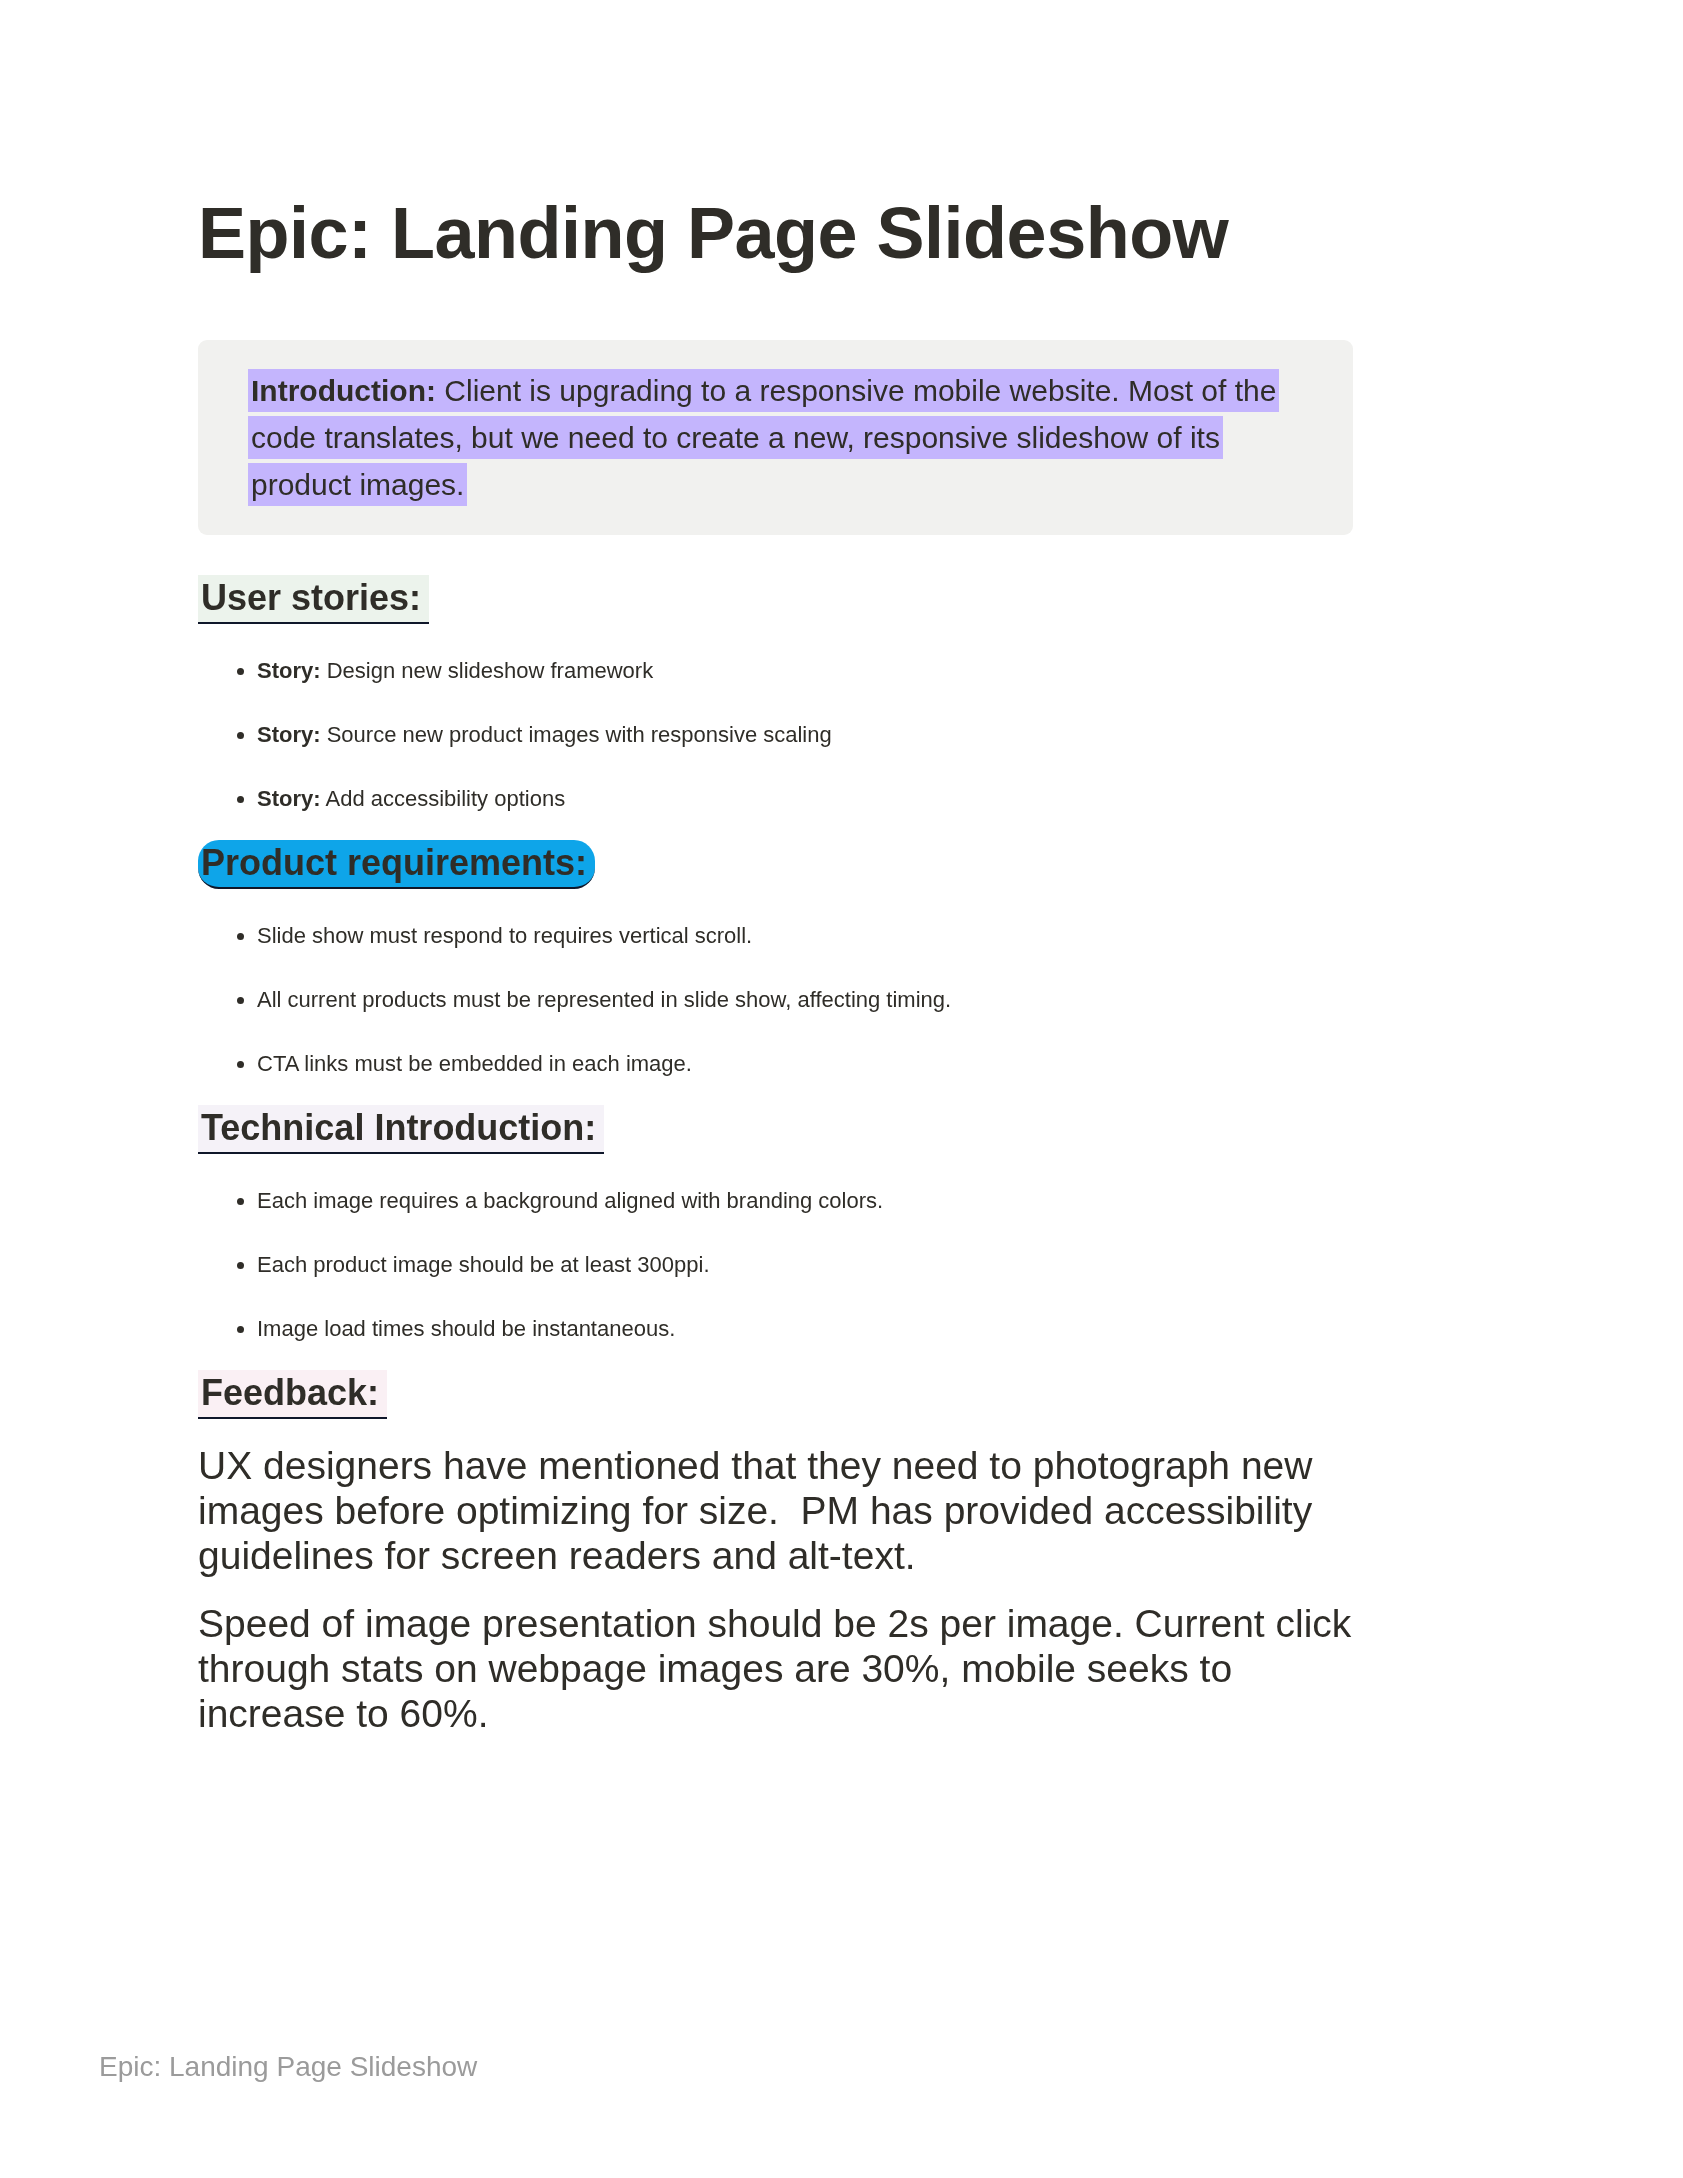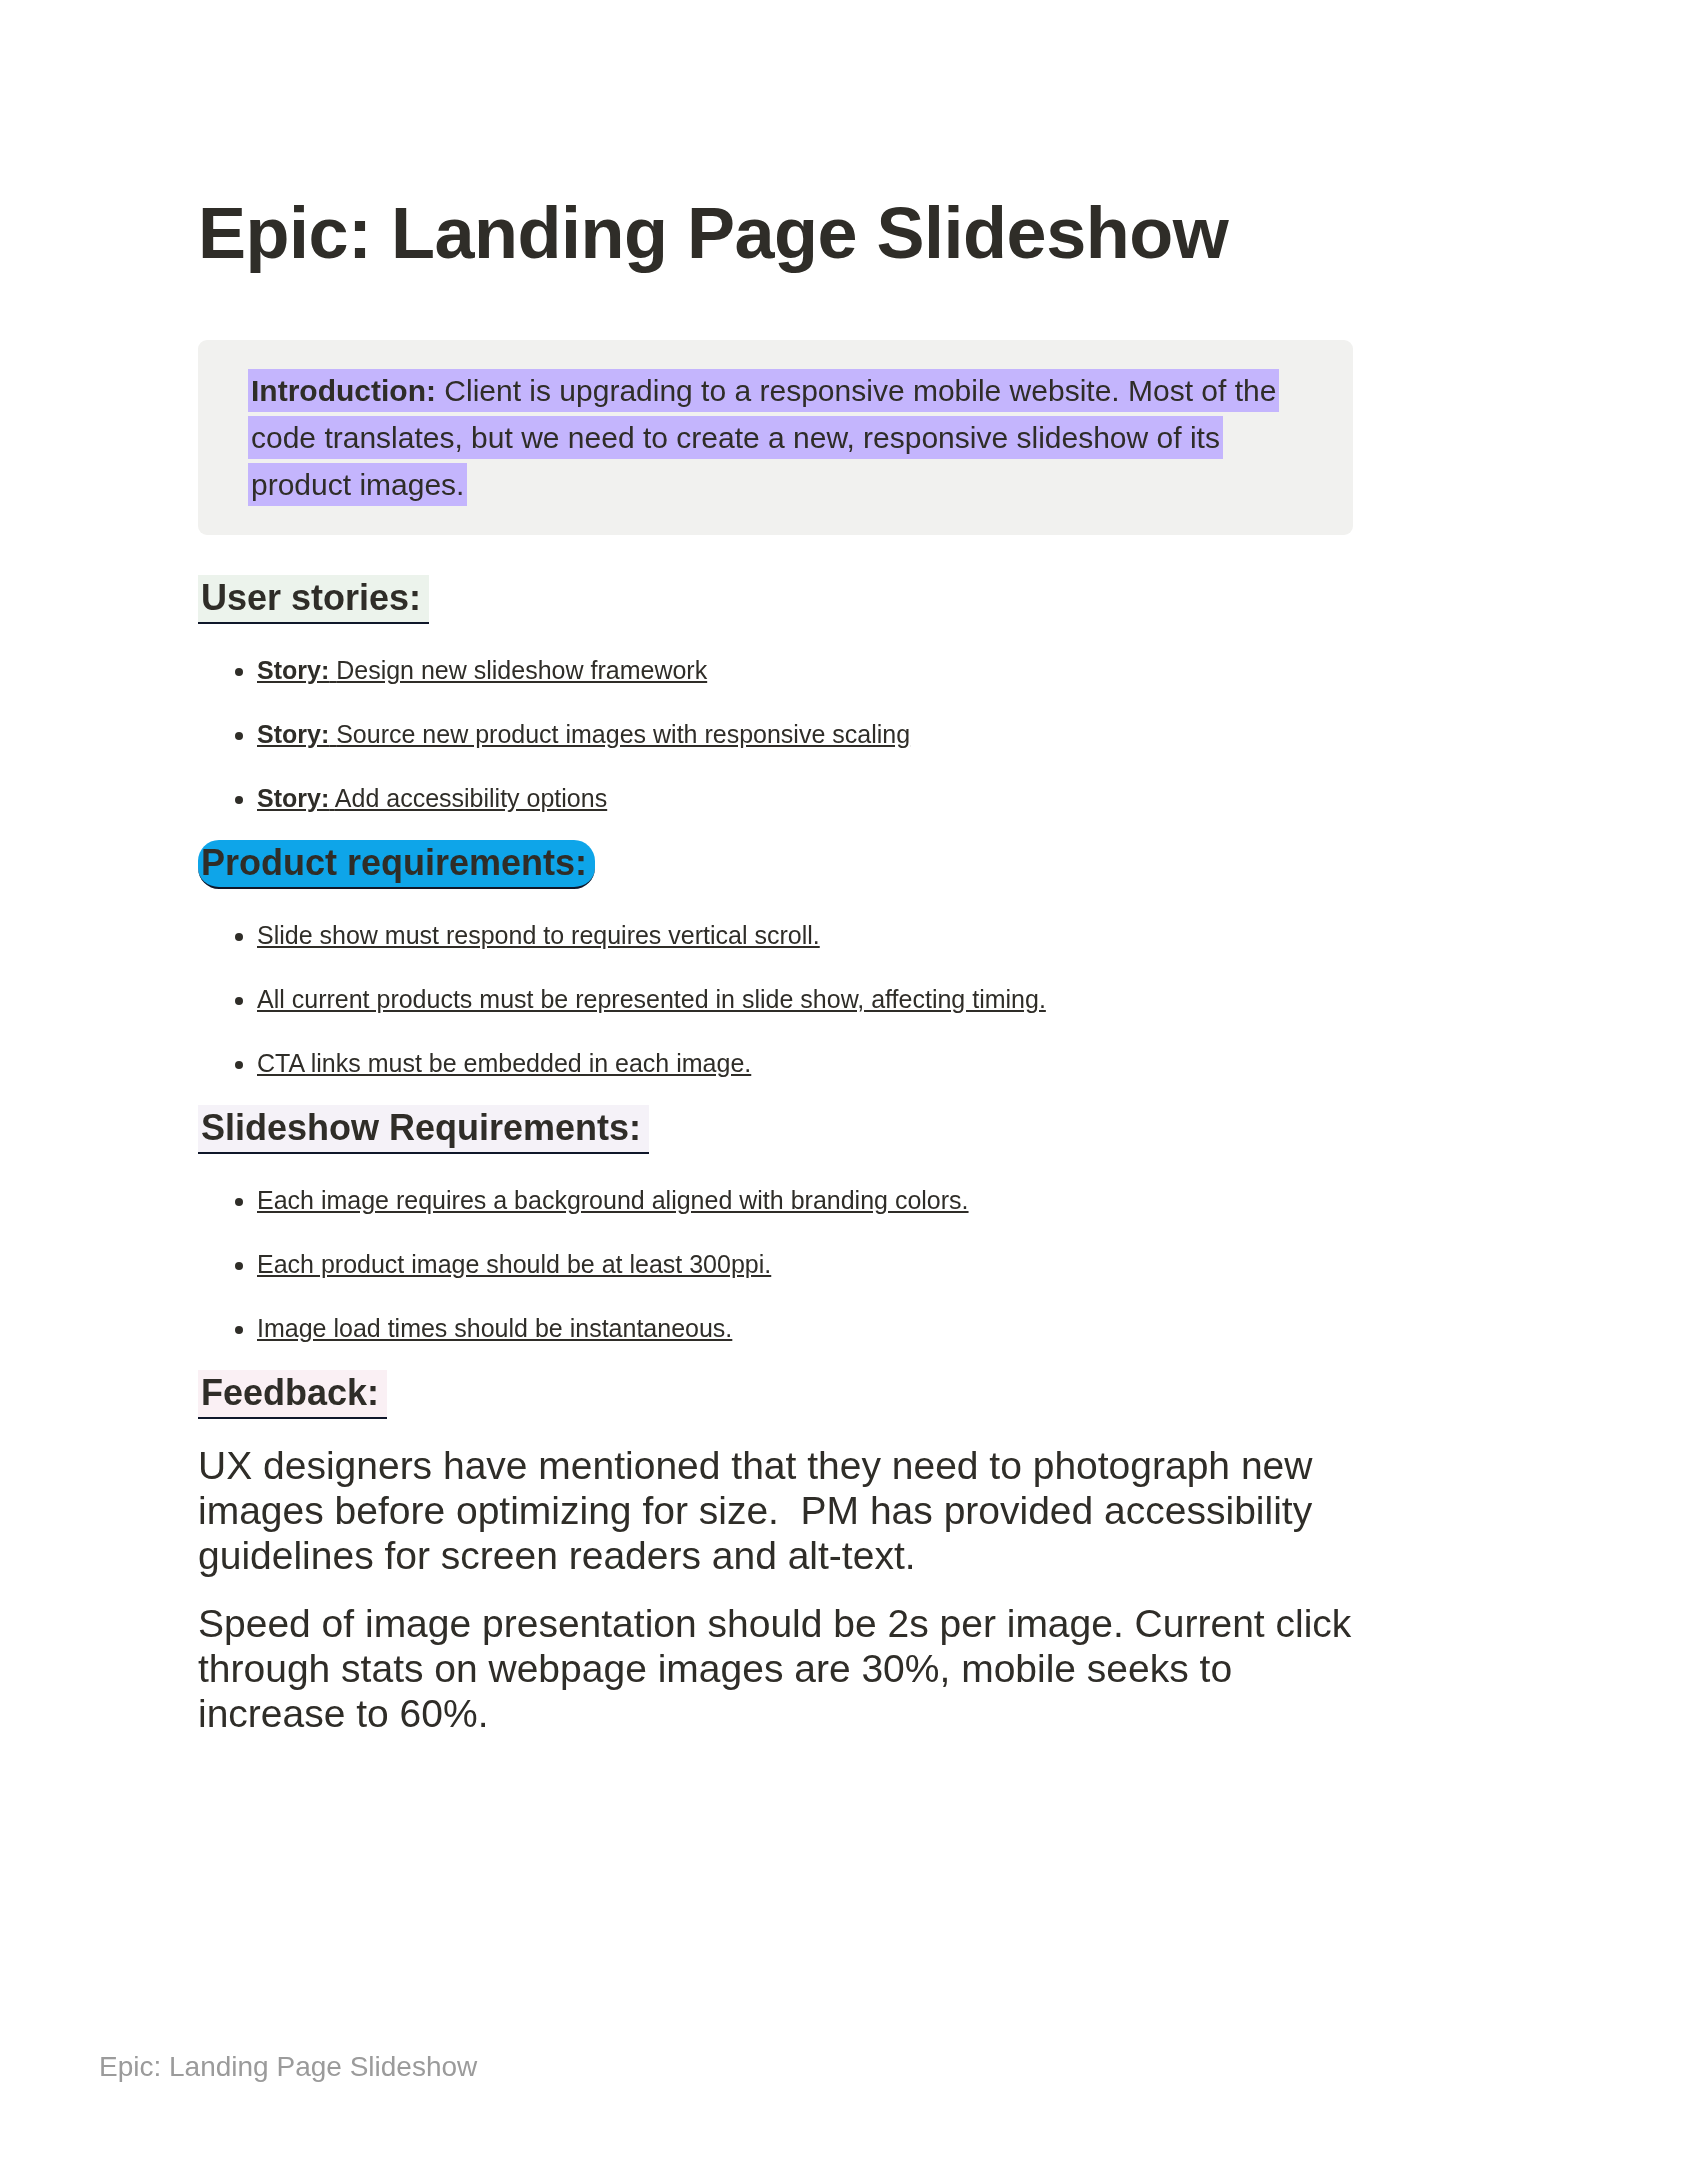--- a/index.html
+++ b/index.html
@@ -48,24 +48,23 @@
     padding: 5px 8px 6px 3px;
     border-bottom: 2px solid #0f172a;
   }
 
   ul.bullet-list {
     margin: 0;
     padding: 0 0 0 59px;
     list-style: disc outside;
   }
   ul.bullet-list li {
-    font-size: 25px;
+    font-size: 22px;
     line-height: 45px;
     margin: 14px 0 19px 0;
-    text-decoration: underline;
   }
 
   p.body-text {
     font-size: 39px;
     line-height: 45px;
     margin: 0 0 23px 0;
     white-space: pre-wrap;
   }
 
   .footer {
@@ -104,21 +103,21 @@
     <section>
       <h2 class="section-heading"><span class="hl-h" style="background-color: #0ea5e9; border-radius: 21px;">Product requirements:</span></h2>
       <ul class="bullet-list">
         <li>Slide show must respond to requires vertical scroll.</li>
         <li>All current products must be represented in slide show, affecting timing.</li>
         <li>CTA links must be embedded in each image.</li>
       </ul>
     </section>
 
     <section>
-      <h2 class="section-heading"><span class="hl-h" style="background-color: rgb(245, 242, 248);">Slideshow Requirements:</span></h2>
+      <h2 class="section-heading"><span class="hl-h" style="background-color: rgb(245, 242, 248);">Technical Introduction:</span></h2>
       <ul class="bullet-list">
         <li>Each image requires a background aligned with branding colors.</li>
         <li>Each product image should be at least 300ppi.</li>
         <li>Image load times should be instantaneous.</li>
       </ul>
     </section>
 
     <section>
       <h2 class="section-heading"><span class="hl-h" style="background-color: rgb(250, 240, 244);">Feedback:</span></h2>
       <p class="body-text">UX designers have mentioned that they need to photograph new images before optimizing for size.  PM has provided accessibility guidelines for screen readers and alt-text.</p>

